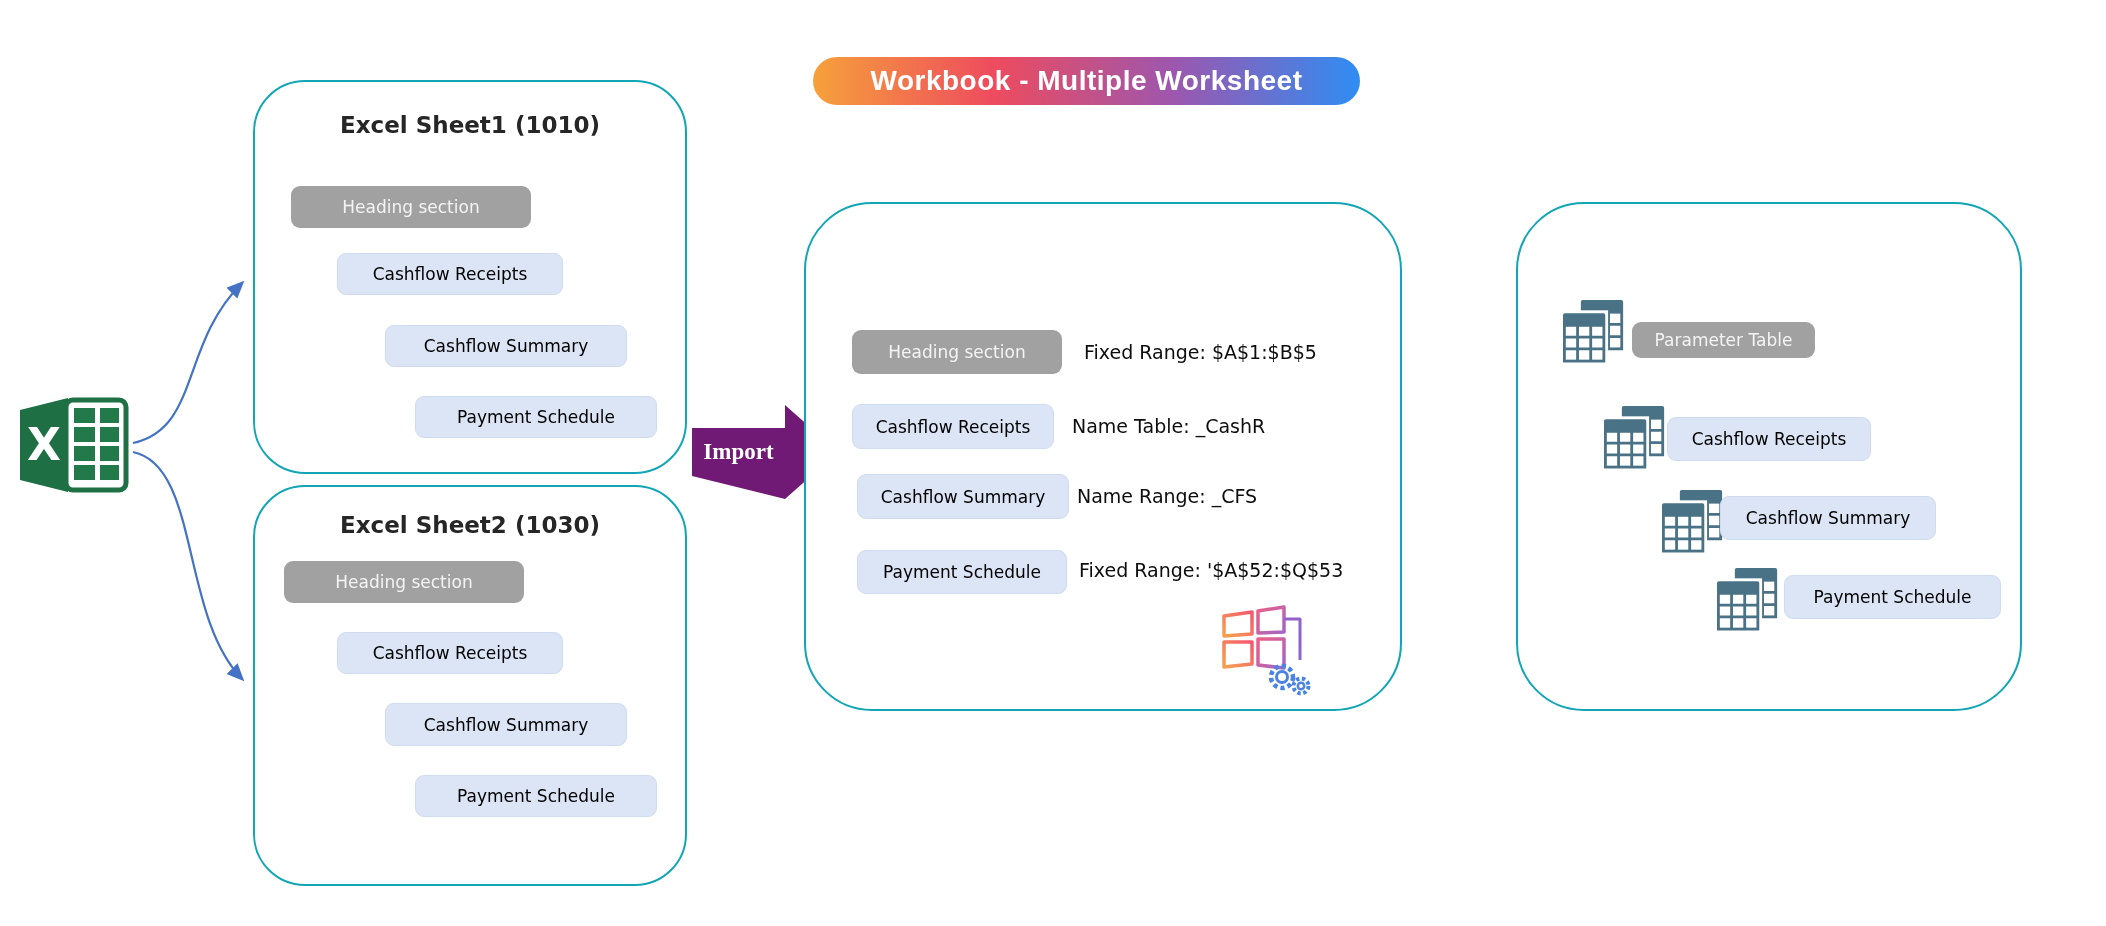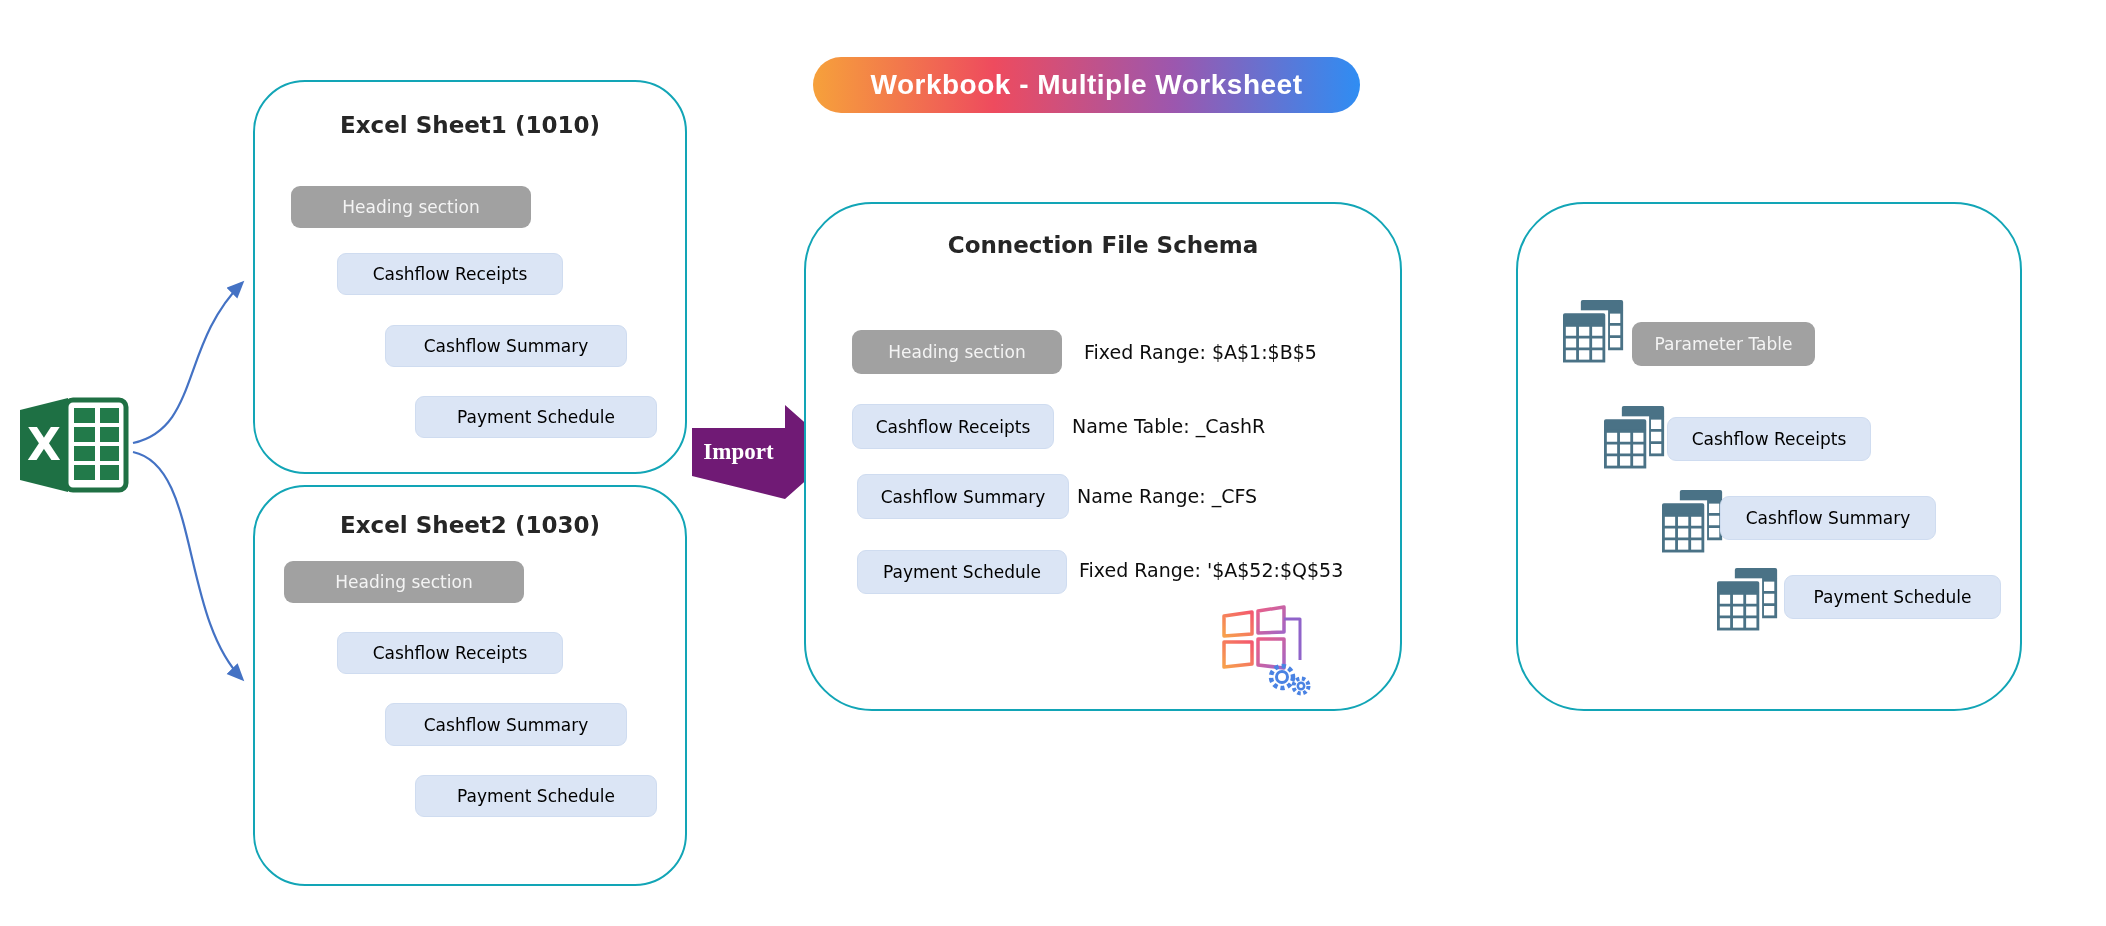--- a/index.html
+++ b/index.html
@@ -1,19 +1,19 @@
 <!DOCTYPE html>
 <html><head>
 <meta charset="utf-8">
 <style>
   html,body{margin:0;padding:0;background:#fff;}
   .canvas{position:relative;width:2106px;height:926px;background:#fff;overflow:hidden;
           font-family:"DejaVu Sans","Liberation Sans",sans-serif;}
   .abs{position:absolute;}
-  .banner{left:813px;top:57px;width:547px;height:56px;border-radius:33px;
+  .banner{left:813px;top:57px;width:547px;height:48px;border-radius:33px;
           background:linear-gradient(90deg,#f6a13b 0%,#ee4b5e 33%,#9c57ae 66%,#2f8df3 100%);
           display:flex;align-items:center;justify-content:center;
           color:#fff;font-weight:bold;font-size:28px;font-family:"Liberation Sans",sans-serif;letter-spacing:.5px;}
   .obox{border:2.5px solid #12a5b6;border-radius:52px;background:#fff;}
   .obox.bigr{border-radius:68px;}
   .box-title{position:absolute;left:0;right:0;text-align:center;color:#262626;
              font-weight:bold;font-size:23px;}
   .pill{position:absolute;display:flex;align-items:center;justify-content:center;
         border-radius:9px;font-size:17px;white-space:nowrap;}
   .pill.gray{background:#a1a1a1;color:#f4f4f4;}
@@ -99,21 +99,20 @@
     <div class="pill blue" style="left:82px;top:145px;width:224px;height:40px">Cashflow Receipts</div>
     <div class="pill blue" style="left:130px;top:216px;width:240px;height:41px">Cashflow Summary</div>
     <div class="pill blue" style="left:160px;top:288px;width:240px;height:40px">Payment Schedule</div>
   </div>
 
   <div class="abs blockarrow imp" style="left:692px;top:405px;width:146px;height:94px">
     <span class="lbl" style="width:63.7%">Import</span>
   </div>
 
   <div class="abs obox bigr" style="left:804px;top:202px;width:594px;height:505px">
-    <div class="box-title" style="top:28px">Connection File Schema</div>
 
     <div class="pill gray" style="left:46px;top:126px;width:210px;height:44px">Heading section</div>
     <div class="range" style="left:278px;top:137px">Fixed Range: $A$1:$B$5</div>
 
     <div class="pill blue" style="left:46px;top:200px;width:200px;height:43px">Cashflow Receipts</div>
     <div class="range" style="left:266px;top:211px">Name Table: _CashR</div>
 
     <div class="pill blue" style="left:51px;top:270px;width:210px;height:43px">Cashflow Summary</div>
     <div class="range" style="left:271px;top:281px">Name Range: _CFS</div>
 
@@ -146,21 +145,21 @@
       </g>
     </svg>
   </div>
 
 
   <div class="abs obox bigr" style="left:1516px;top:202px;width:502px;height:505px">
 
     <svg class="tbl-icon" style="left:45px;top:92px">
         <use href="#tbl"></use>
       </svg>
-    <div class="pill gray" style="left:114px;top:118px;width:183px;height:44px">Parameter Table</div>
+    <div class="pill gray" style="left:114px;top:118px;width:183px;height:36px">Parameter Table</div>
 
     <svg class="tbl-icon" style="left:86px;top:198px">
         <use href="#tbl"></use>
       </svg>
     <div class="pill blue" style="left:149px;top:213px;width:202px;height:42px">Cashflow Receipts</div>
 
     <svg class="tbl-icon" style="left:144px;top:282px">
         <use href="#tbl"></use>
       </svg>
     <div class="pill blue" style="left:202px;top:292px;width:214px;height:42px">Cashflow Summary</div>

